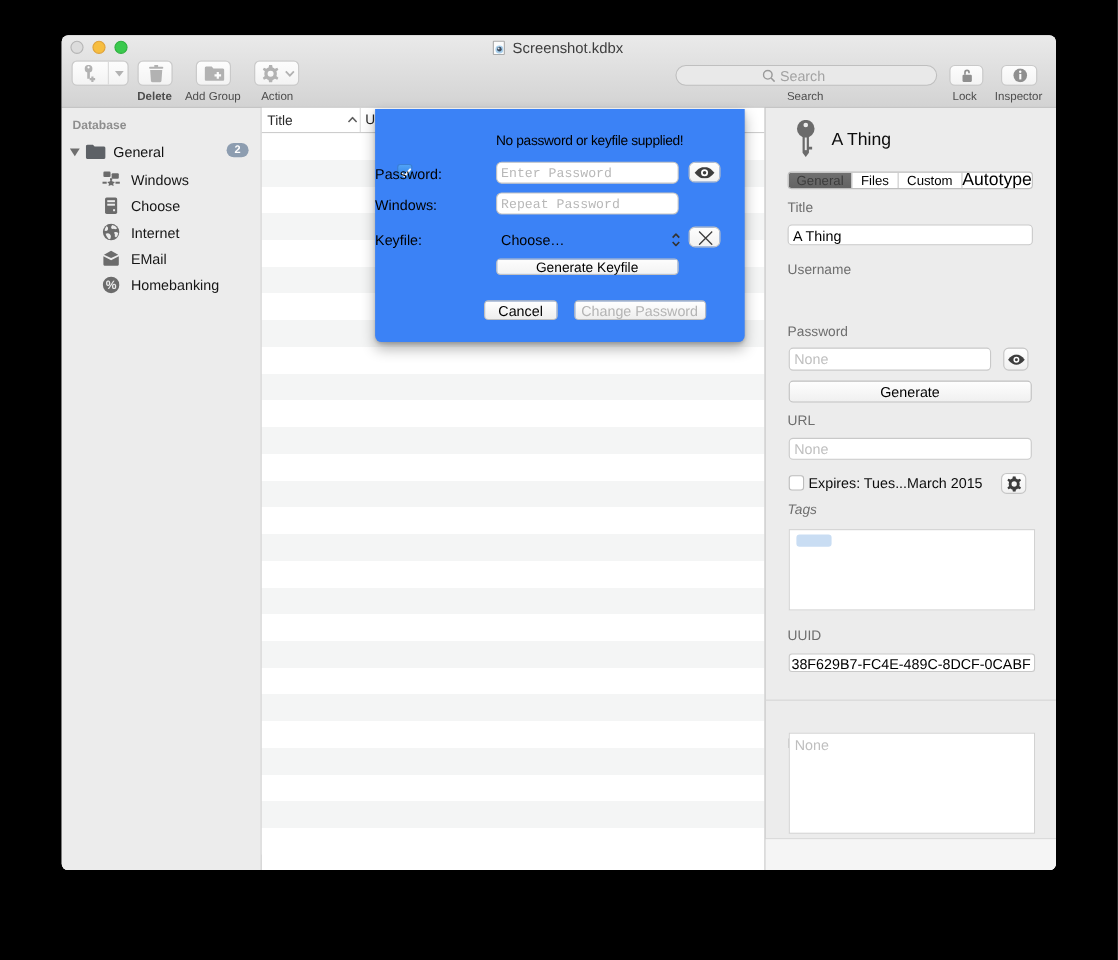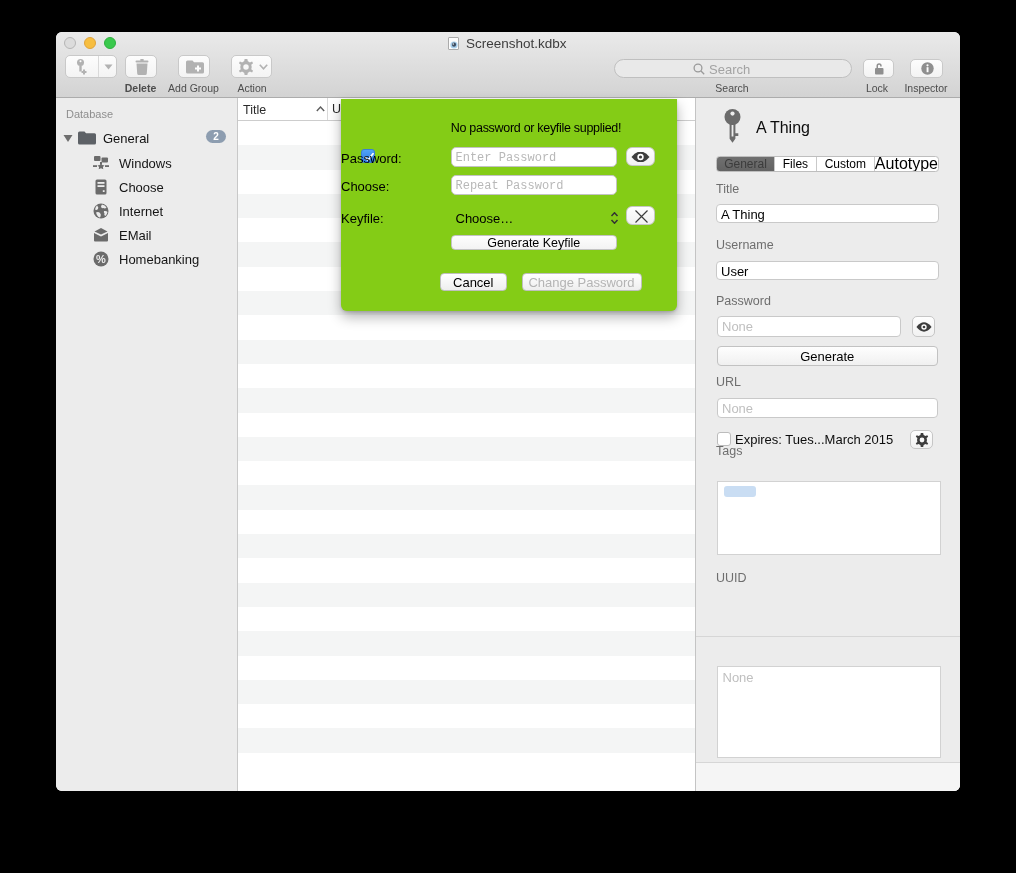--- a/index.html
+++ b/index.html
@@ -17,21 +17,21 @@
   #tablearea{position:absolute;left:182px;top:66px;width:457px;height:693px;background:#fff;}
   #thead{position:absolute;left:0;top:0;width:457px;height:22.5px;background:#fff;border-bottom:1px solid #cdcdcd;}
   #stripes{position:absolute;left:0;top:22.5px;width:457px;height:656px;background:repeating-linear-gradient(to bottom,#fff 0 24.3px,#f4f5f5 24.3px 48.6px);}
   #panel{position:absolute;left:639px;top:66px;width:265px;height:693px;background:#ececec;border-left:1px solid #c4c4c4;}
   .plabel{position:absolute;font-size:12.5px;color:#6e6e6e;}
   .pfield{position:absolute;background:#fff;border:1px solid #c9c9c9;border-radius:4px;font-size:13px;color:#000;padding:2px 0 0 4px;white-space:nowrap;overflow:hidden;}
   .ph{color:#bfbfbf;}
   .sitem{position:absolute;font-size:13px;color:#151515;left:63px;white-space:nowrap;}
   .sicon{position:absolute;left:37px;width:16px;height:16px;}
   
-  #dialog{position:absolute;left:285px;top:67px;width:336px;height:212px;background:#84cc16;border-radius:0 0 6px 6px;box-shadow:0 6px 13px rgba(0,0,0,0.30),0 1px 3px rgba(0,0,0,0.16);}
+  #dialog{position:absolute;left:285px;top:67px;width:336px;height:212px;background:#3b82f6;border-radius:0 0 6px 6px;box-shadow:0 6px 13px rgba(0,0,0,0.30),0 1px 3px rgba(0,0,0,0.16);}
   .dlabel{position:absolute;left:0;width:99.5px;text-align:left;font-size:13px;color:#000;}
   .dfield{position:absolute;left:109.5px;width:166.5px;height:19.5px;background:#fff;border:1px solid #c3c3c3;border-radius:5px;font-family:"Liberation Mono",monospace;font-size:12px;color:#b8b8b8;padding:3px 0 0 4px;white-space:nowrap;overflow:hidden;}
   .sqbtn{position:absolute;left:285px;width:29px;height:19.5px;border:1px solid #c6c6c6;border-radius:6px;background:linear-gradient(#fefefe,#f1f1f1);}
   .pushbtn{position:absolute;height:18px;border:1px solid #bfbfbf;border-radius:4px;background:linear-gradient(#fff,#eee);font-size:13px;text-align:center;color:#000;}
 </style>
 </head>
 <body>
 <div id="win">
 
   <div id="toolbar">
@@ -104,21 +104,21 @@
           <rect x="5.6" y="5.2" width="1.9" height="5" fill="#fdfdfd"></rect>
           <circle cx="6.5" cy="3.3" r="1.1" fill="#fdfdfd"></circle>
         </svg>
     </div>
     <div class="tlabel" style="left:676px;">Search</div>
     <div class="tlabel" style="left:821px;">Lock</div>
     <div class="tlabel" style="left:870px;">Inspector</div>
   </div>
 
   <div id="sidebar">
-    <div class="abs" style="left:10px;top:10px;font-size:11px;font-weight:normal;color:#8e8e8e;">Database</div>
+    <div class="abs" style="left:10px;top:10px;font-size:11px;font-weight:bold;color:#8e8e8e;">Database</div>
     <svg class="abs" style="left:7px;top:36px;" width="10" height="9" viewBox="0 0 10 9">
         <path d="M0.5 1 L9.5 1 L5 8 Z" fill="#6e6e6e"></path>
       </svg>
     <svg class="abs" style="left:22px;top:33px;" width="18" height="14" viewBox="0 0 18 14">
         <path d="M0 2 Q0 0.5 1.5 0.5 L6.5 0.5 L8 2.2 L16.5 2.2 Q18 2.2 18 3.7 L18 12 Q18 13.5 16.5 13.5 L1.5 13.5 Q0 13.5 0 12 Z" fill="#5d6166"></path>
       </svg>
     <div class="abs" style="left:47px;top:33px;font-size:13px;color:#111;">General</div>
     <div class="abs" style="left:150px;top:32px;width:20px;height:13px;border-radius:7px;background:#8d9db0;color:#fff;font-size:10px;font-weight:bold;text-align:center;line-height:13px;">2</div>
     <svg class="sicon" style="top:57px;" viewBox="0 0 16 16" fill="#6b6b6b">
       <rect x="1" y="1" width="6.5" height="5" rx="1"></rect>
@@ -178,44 +178,44 @@
   <div class="abs" style="left:700px;top:86.5px;font-size:16px;color:#0c0c0c;">A Thing</div>
   <div class="abs" style="left:660px;top:124px;width:223px;height:15.5px;border:1px solid #bebebe;border-radius:3.5px;background:#fff;overflow:hidden;display:flex;">
     <div style="width:57.5px;background:linear-gradient(#707070,#636363);color:#3c3c3c;font-size:12px;text-align:center;line-height:14px;">General</div>
     <div style="width:42px;border-left:1px solid #c9c9c9;font-size:12px;text-align:center;line-height:14px;color:#000;">Files</div>
     <div style="width:58.5px;border-left:1px solid #c9c9c9;font-size:12px;text-align:center;line-height:14px;color:#000;">Custom</div>
     <div style="flex:1;border-left:1px solid #c9c9c9;font-size:16px;text-align:center;line-height:14px;color:#000;">Autotype</div>
   </div>
   <div class="plabel" style="left:660px;top:149.5px;">Title</div>
   <div class="pfield" style="left:660px;top:171.5px;width:223px;height:19.5px;">A Thing</div>
   <div class="plabel" style="left:660px;top:205.5px;">Username</div>
-  <div class="pfield" style="left:660px;top:228.5px;width:223px;height:19.5px;">User</div>
   <div class="plabel" style="left:660px;top:262px;">Password</div>
   <div class="pfield" style="left:661px;top:283.5px;width:184px;height:21px;"><span class="ph">None</span></div>
   <div class="abs" style="left:856px;top:283.5px;width:22.5px;height:21px;border:1px solid #c6c6c6;border-radius:5px;background:linear-gradient(#fefefe,#f1f1f1);">
     <svg style="position:absolute;left:2.5px;top:5px;" width="16" height="10" viewBox="0 0 19 10">
         <path d="M0.5 5 Q5 -0.5 9.5 -0.5 Q14 -0.5 18.5 5 Q14 10.5 9.5 10.5 Q5 10.5 0.5 5 Z" fill="#3d3d3d"></path>
         <circle cx="9.5" cy="5" r="3.2" fill="#fff"></circle>
         <circle cx="9.5" cy="5" r="1.6" fill="#3d3d3d"></circle>
       </svg>
   </div>
   <div class="abs" style="left:661px;top:313.5px;width:220.5px;height:20px;border:1px solid #c2c2c2;border-radius:4px;background:linear-gradient(#fefefe,#f0f0f0);font-size:13px;text-align:center;color:#000;line-height:19px;">Generate</div>
   <div class="plabel" style="left:660px;top:343px;">URL</div>
   <div class="pfield" style="left:661px;top:365.5px;width:221px;height:20px;"><span class="ph">None</span></div>
   <div class="abs" style="left:661px;top:400px;width:13.5px;height:13.5px;border:1px solid #bcbcbc;border-radius:3px;background:#fff;"></div>
   <div class="abs" style="left:679px;top:399.5px;font-size:13px;color:#0c0c0c;">Expires: Tues...March 2015</div>
   <div class="abs" style="left:853.5px;top:397.5px;width:23.5px;height:19px;border:1px solid #c6c6c6;border-radius:5px;background:linear-gradient(#fefefe,#f1f1f1);">
     <svg style="position:absolute;left:4px;top:2px;" width="14" height="14" viewBox="0 0 14 14">
         <path d="M7 0 L8.2 0 L8.6 2 A5 5 0 0 1 10.4 3 L12.3 2.2 L13.2 3.8 L11.6 5.1 A5 5 0 0 1 11.6 8.9 L13.2 10.2 L12.3 11.8 L10.4 11 A5 5 0 0 1 8.6 12 L8.2 14 L5.8 14 L5.4 12 A5 5 0 0 1 3.6 11 L1.7 11.8 L0.8 10.2 L2.4 8.9 A5 5 0 0 1 2.4 5.1 L0.8 3.8 L1.7 2.2 L3.6 3 A5 5 0 0 1 5.4 2 L5.8 0 Z M7 4.6 A2.4 2.4 0 1 0 7 9.4 A2.4 2.4 0 1 0 7 4.6 Z" fill="#3d3d3d"></path>
       </svg>
   </div>
-  <div class="plabel" style="left:660px;top:412px;">Tags</div>
+  <div class="plabel" style="left:660px;top:424px;font-style:italic;">Tags</div>
   <div class="abs" style="left:660.5px;top:448.5px;width:224px;height:74px;background:#fff;border:1px solid #d2d2d2;"></div>
   <div class="abs" style="left:667.5px;top:453.5px;width:32px;height:11.5px;border-radius:3px;background:#c9ddf3;"></div>
   <div class="plabel" style="left:660px;top:538.5px;">UUID</div>
+  <div class="pfield" style="left:660.5px;top:561.5px;width:224px;height:17.5px;padding:1px 0 0 2px;border-radius:3px;">38F629B7-FC4E-489C-8DCF-0CAB​F</div>
   <div class="abs" style="left:640px;top:604px;width:264px;height:1px;background:#d6d6d6;"></div>
   <div class="plabel" style="left:660px;top:637px;">Notes</div>
   <div class="abs" style="left:660.5px;top:634px;width:224px;height:92px;background:#fff;border:1px solid #d2d2d2;font-size:13px;padding:3px 5px;"><span class="ph">None</span></div>
   <div class="abs" style="left:640px;top:730px;width:264px;height:1px;background:#d6d6d6;"></div>
   <div class="abs" style="left:640px;top:731px;width:264px;height:28px;background:#f5f5f5;"></div>
 
   <div id="dialog">
     <div class="abs" style="left:52px;top:21.5px;width:286px;text-align:center;font-size:12.5px;letter-spacing:-0.3px;color:#000;">No password or keyfile supplied!</div>
     <div class="abs" style="left:20px;top:50px;width:14px;height:14px;border-radius:3px;background:linear-gradient(#51a3f6,#2c7ce8);border:0.5px solid #3a7fd6;">
       <svg style="position:absolute;left:2px;top:2.5px;" width="10" height="9" viewBox="0 0 10 9">
@@ -224,21 +224,21 @@
     </div>
     <div class="dlabel" style="top:51.5px;">Password:</div>
     <div class="dfield" style="top:48px;">Enter Password</div>
     <div class="sqbtn" style="top:47.5px;">
       <svg style="position:absolute;left:4px;top:4.5px;" width="19" height="10" viewBox="0 0 19 10">
           <path d="M0.5 5 Q5 -0.5 9.5 -0.5 Q14 -0.5 18.5 5 Q14 10.5 9.5 10.5 Q5 10.5 0.5 5 Z" fill="#3d3d3d"></path>
           <circle cx="9.5" cy="5" r="3.2" fill="#fff"></circle>
           <circle cx="9.5" cy="5" r="1.6" fill="#3d3d3d"></circle>
         </svg>
     </div>
-    <div class="dlabel" style="top:79.5px;">Choose:</div>
+    <div class="dlabel" style="top:79.5px;">Windows:</div>
     <div class="dfield" style="top:76px;">Repeat Password</div>
     <div class="dlabel" style="top:112px;">Keyfile:</div>
     <div class="abs" style="left:114.5px;top:111.5px;font-size:13px;color:#000;">Choose…</div>
     <svg class="abs" style="left:268.5px;top:112.5px;" width="9" height="12" viewBox="0 0 9 12">
         <path d="M1.5 4 L4.5 0.8 L7.5 4" stroke="#333" stroke-width="1.5" fill="none"></path>
         <path d="M1.5 8 L4.5 11.2 L7.5 8" stroke="#333" stroke-width="1.5" fill="none"></path>
       </svg>
     <div class="sqbtn" style="top:106.5px;height:19px;">
       <svg style="position:absolute;left:8px;top:3px;" width="13" height="13" viewBox="0 0 13 13">
           <path d="M0.5 0.5 L12.5 12.5 M12.5 0.5 L0.5 12.5" stroke="#3d3d3d" stroke-width="1.2"></path>

